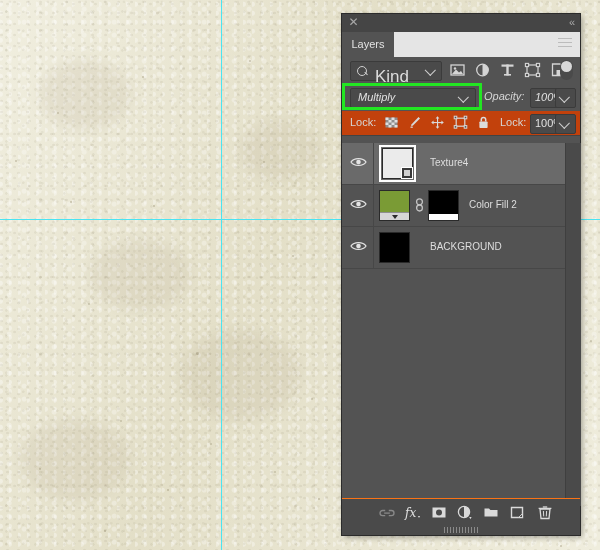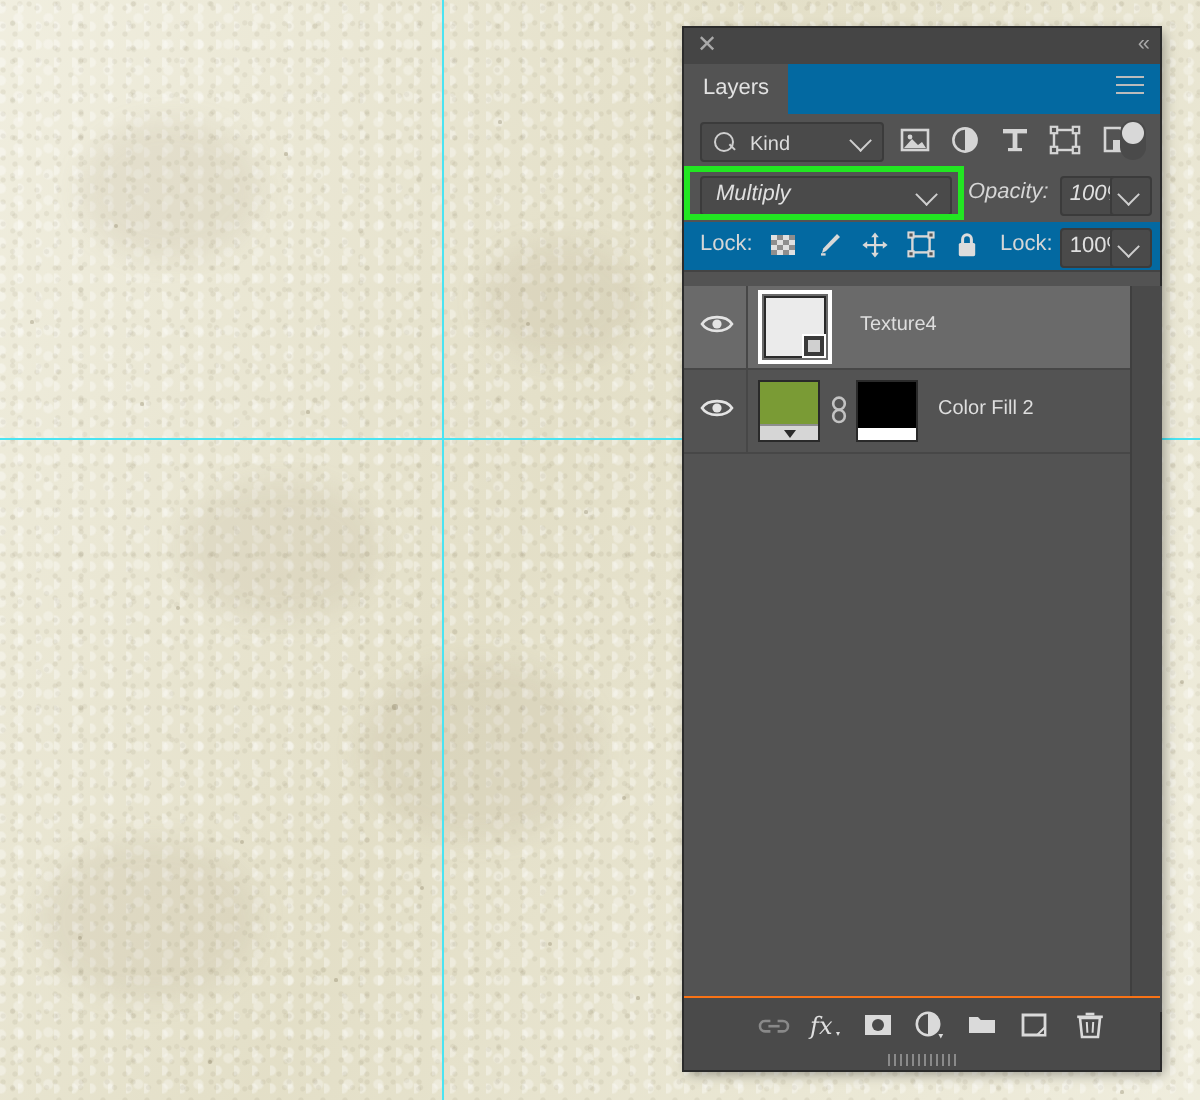--- a/index.html
+++ b/index.html
@@ -70,21 +70,21 @@
   }
   .collapse-arrows {
     position: absolute; right: 6px; top: 2px;
     color: #a9a9a9; font-size: 11px; line-height: 13px;
     letter-spacing: -1px;
     cursor: pointer;
   }
   .tabstrip {
     position: relative;
     height: 25px;
-    background: #0369a1;
+    background: #e5e5e5;
     text-decoration: underline;
   }
   .tab {
     position: absolute; left: 0; top: 0;
     height: 25px; width: 52px;
     background: #535353;
     color: #e2e2e2;
     font-size: 11px;
     line-height: 25px;
     text-align: center;
@@ -108,21 +108,21 @@
   .kind-select {
     position: absolute; left: 8px; top: 4px;
     width: 90px; height: 18px;
     background: #4a4a4a;
     border: 1px solid #3b3b3b;
     border-radius: 2px;
     cursor: pointer;
   }
   .kind-select .lbl {
     position: absolute; left: 24px; top: 5px;
-    font-size: 10px; color: #dcdcdc;
+    font-size: 17px; color: #dcdcdc;
   }
   .kind-select .mag {
     position: absolute; left: 6px; top: 4px;
     width: 8px; height: 8px;
     border: 1.3px solid #cfcfcf;
     border-radius: 50%;
   }
   .kind-select .mag:after {
     content: ""; position: absolute;
     left: 6px; top: 6px; width: 4px; height: 1.3px;
@@ -217,21 +217,21 @@
     width: 7px; height: 7px;
     border-left: 1.3px solid #cfcfcf;
     border-bottom: 1.3px solid #cfcfcf;
     transform: rotate(-45deg) translateY(-1px);
   }
 
   
   .lock-row {
     position: relative;
     height: 24px;
-    background: #0369a1;
+    background: #c2410c;
     border-bottom: 1px solid #434343;
   }
   .lock-label {
     position: absolute; left: 8px; top: 5px;
     font-size: 11px; color: #d6d6d6;
   }
   .lock-icon {
     position: absolute; top: 4px;
     width: 15px; height: 15px;
     cursor: pointer;
@@ -551,20 +551,31 @@
               <rect x="1.6" y="7" width="5.8" height="6" rx="2.9" fill="none" stroke="#c3c3c3" stroke-width="1.3"></rect>
             </svg>
         </div>
         <div class="thumb" style="left:86px;background:#000000;">
           <div style="position:absolute;left:0;bottom:0;width:100%;height:6px;background:#ffffff;"></div>
         </div>
         <div class="layer-name" style="left:127px;">Color Fill 2</div>
       </div>
 
 
+      <div class="layer-row">
+        <div class="eye">
+          <svg width="17" height="12" viewBox="0 0 17 12">
+              <path d="M1 6 C4 1.4 13 1.4 16 6 C13 10.6 4 10.6 1 6 Z" fill="none" stroke="#e4e4e4" stroke-width="1.3"></path>
+              <circle cx="8.5" cy="6" r="2.3" fill="#e4e4e4"></circle>
+            </svg>
+        </div>
+        <div class="eye-sep"></div>
+        <div class="thumb" style="left:37px;background:#000000;"></div>
+        <div class="layer-name" style="left:88px;">BACKGROUND</div>
+      </div>
     </div>
 
     <div class="scroll-gutter"></div>
 
     <div class="bottom-bar">
       <div class="bb-icon disabled" style="left:36px;">
         <svg width="18" height="17" viewBox="0 0 18 17">
             <path d="M7.2 6.5 L4.6 6.5 A2.6 2.6 0 0 0 4.6 11.7 L7.2 11.7" fill="none" stroke="#d6d6d6" stroke-width="1.3"></path>
             <path d="M10.8 6.5 L13.4 6.5 A2.6 2.6 0 0 1 13.4 11.7 L10.8 11.7" fill="none" stroke="#d6d6d6" stroke-width="1.3"></path>
             <path d="M6.2 9.1 L11.8 9.1" stroke="#d6d6d6" stroke-width="1.3"></path>

